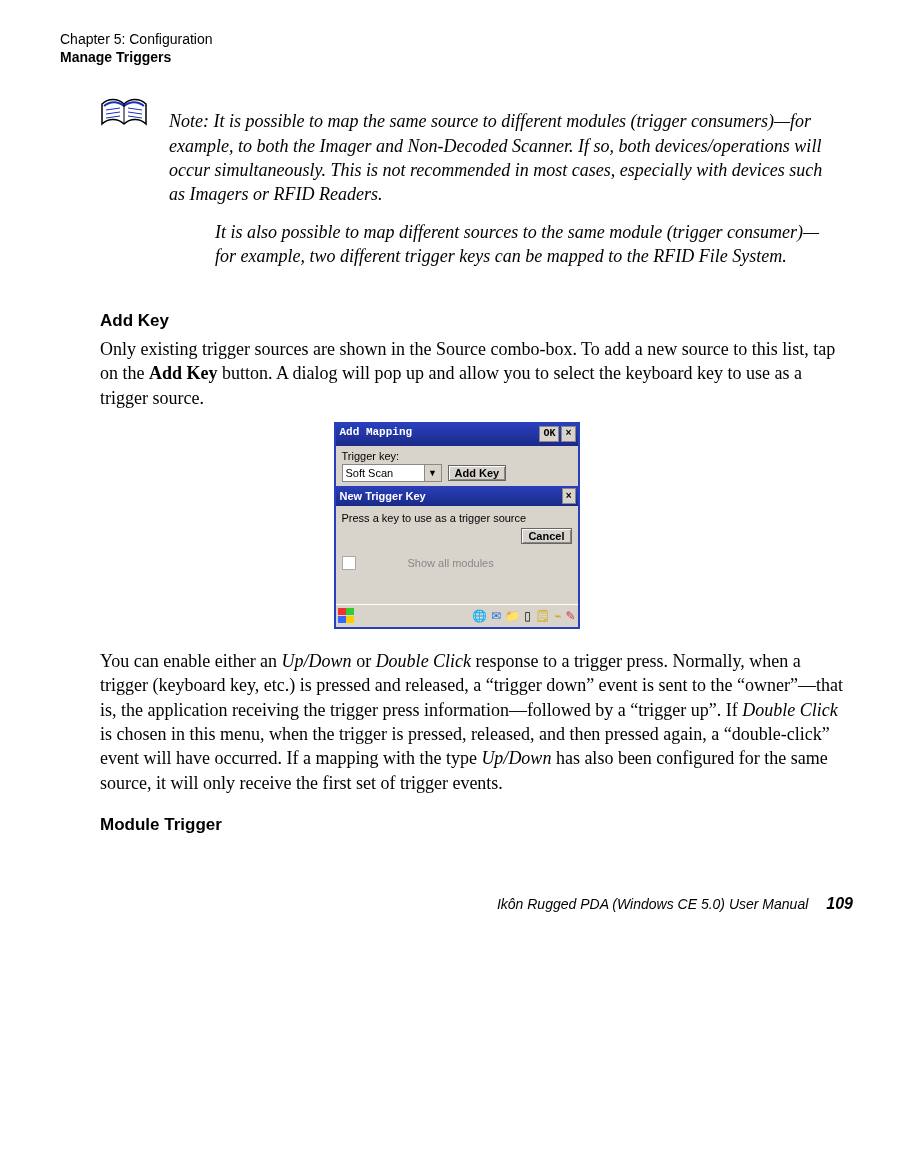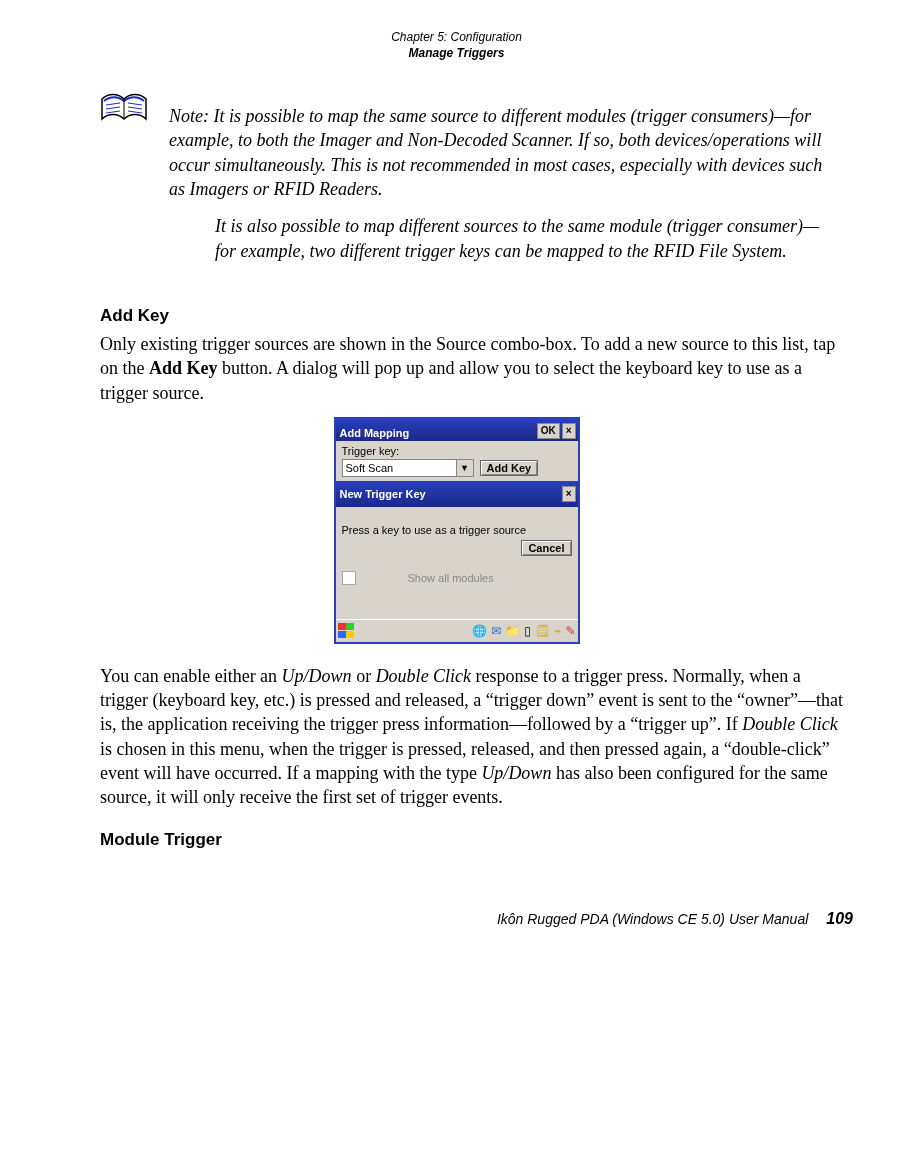--- a/index.html
+++ b/index.html
@@ -9,24 +9,23 @@
     width: 913px;
     background: white;
     color: #000;
   }
   .page {
     padding: 30px 60px 40px 60px;
     box-sizing: border-box;
     width: 913px;
   }
   .header {
-    text-align: center;
+    text-align: left;
     font-family: "Trebuchet MS", "Verdana", sans-serif;
-    font-style: italic;
-    font-size: 12px;
+    font-size: 14px;
     line-height: 1.3;
     margin-bottom: 30px;
   }
   .header .line1 { }
   .header .line2 { font-weight: bold; }
   .note-block {
     display: flex;
     align-items: flex-start;
     margin-left: 40px;
     margin-bottom: 30px;
@@ -66,25 +65,26 @@
     border: 2px solid #2a3fbb;
     width: 242px;
     background: #d8d4cc;
     font-family: Tahoma, sans-serif;
     font-size: 11px;
   }
   .titlebar {
     background: linear-gradient(to bottom,#2a3fbb,#1a2a88);
     color: white;
     display:flex;
-    align-items:flex-end;
+    align-items:flex-start;
     padding: 2px 2px;
     font-weight: bold;
     font-size: 11px;
     height: 18px;
+    font-family: Liberation Mono, monospace;
   }
   .titlebar .title { flex:1; padding-left:2px;}
   .tb-btn {
     background:#d8d4cc;
     color:#000;
     border:1px solid #888;
     font-size:10px;
     font-weight:bold;
     padding:0 3px;
     margin-left:2px;
@@ -96,21 +96,21 @@
   .win-content { padding:4px 6px; }
   .label { font-size:11px; color:#000; }
   .field-row { display:flex; align-items:center; margin:2px 0;}
   .combo {
     border:1px solid #888;
     background:white;
     height:18px;
     display:flex;
     align-items:center;
     padding:0 0 0 3px;
-    width:132px;
+    width:100px;
     justify-content:space-between;
     box-sizing:border-box;
   }
   .combo-arrow {
     width:16px; height:16px;
     background:#d8d4cc;
     border-left:1px solid #888;
     display:flex; align-items:center; justify-content:center;
     font-size:9px;
   }
@@ -123,29 +123,29 @@
     margin-left:6px;
     box-shadow: inset 1px 1px 0 #fff, inset -1px -1px 0 #888;
   }
   .inner-titlebar {
     background: linear-gradient(to bottom,#2a3fbb,#1a2a88);
     color:white;
     display:flex;
     align-items:center;
     font-weight:bold;
     font-size:11px;
-    height:26px;
+    height:20px;
     padding:0 2px;
     margin:4px -6px 0 -6px;
   }
   .inner-titlebar .title{ flex:1; padding-left:2px;}
   .inner-content {
     background:#d8d4cc;
     padding:6px;
-    margin:11px -6px;
+    margin:0 -6px;
   }
   .inner-content .btn-row { text-align:right; margin-top:6px;}
   .checkbox-row {
     color:#888;
     font-size:11px;
     margin:8px 0 30px 0;
     display:flex;
     align-items:center;
     gap:48px;
   }

